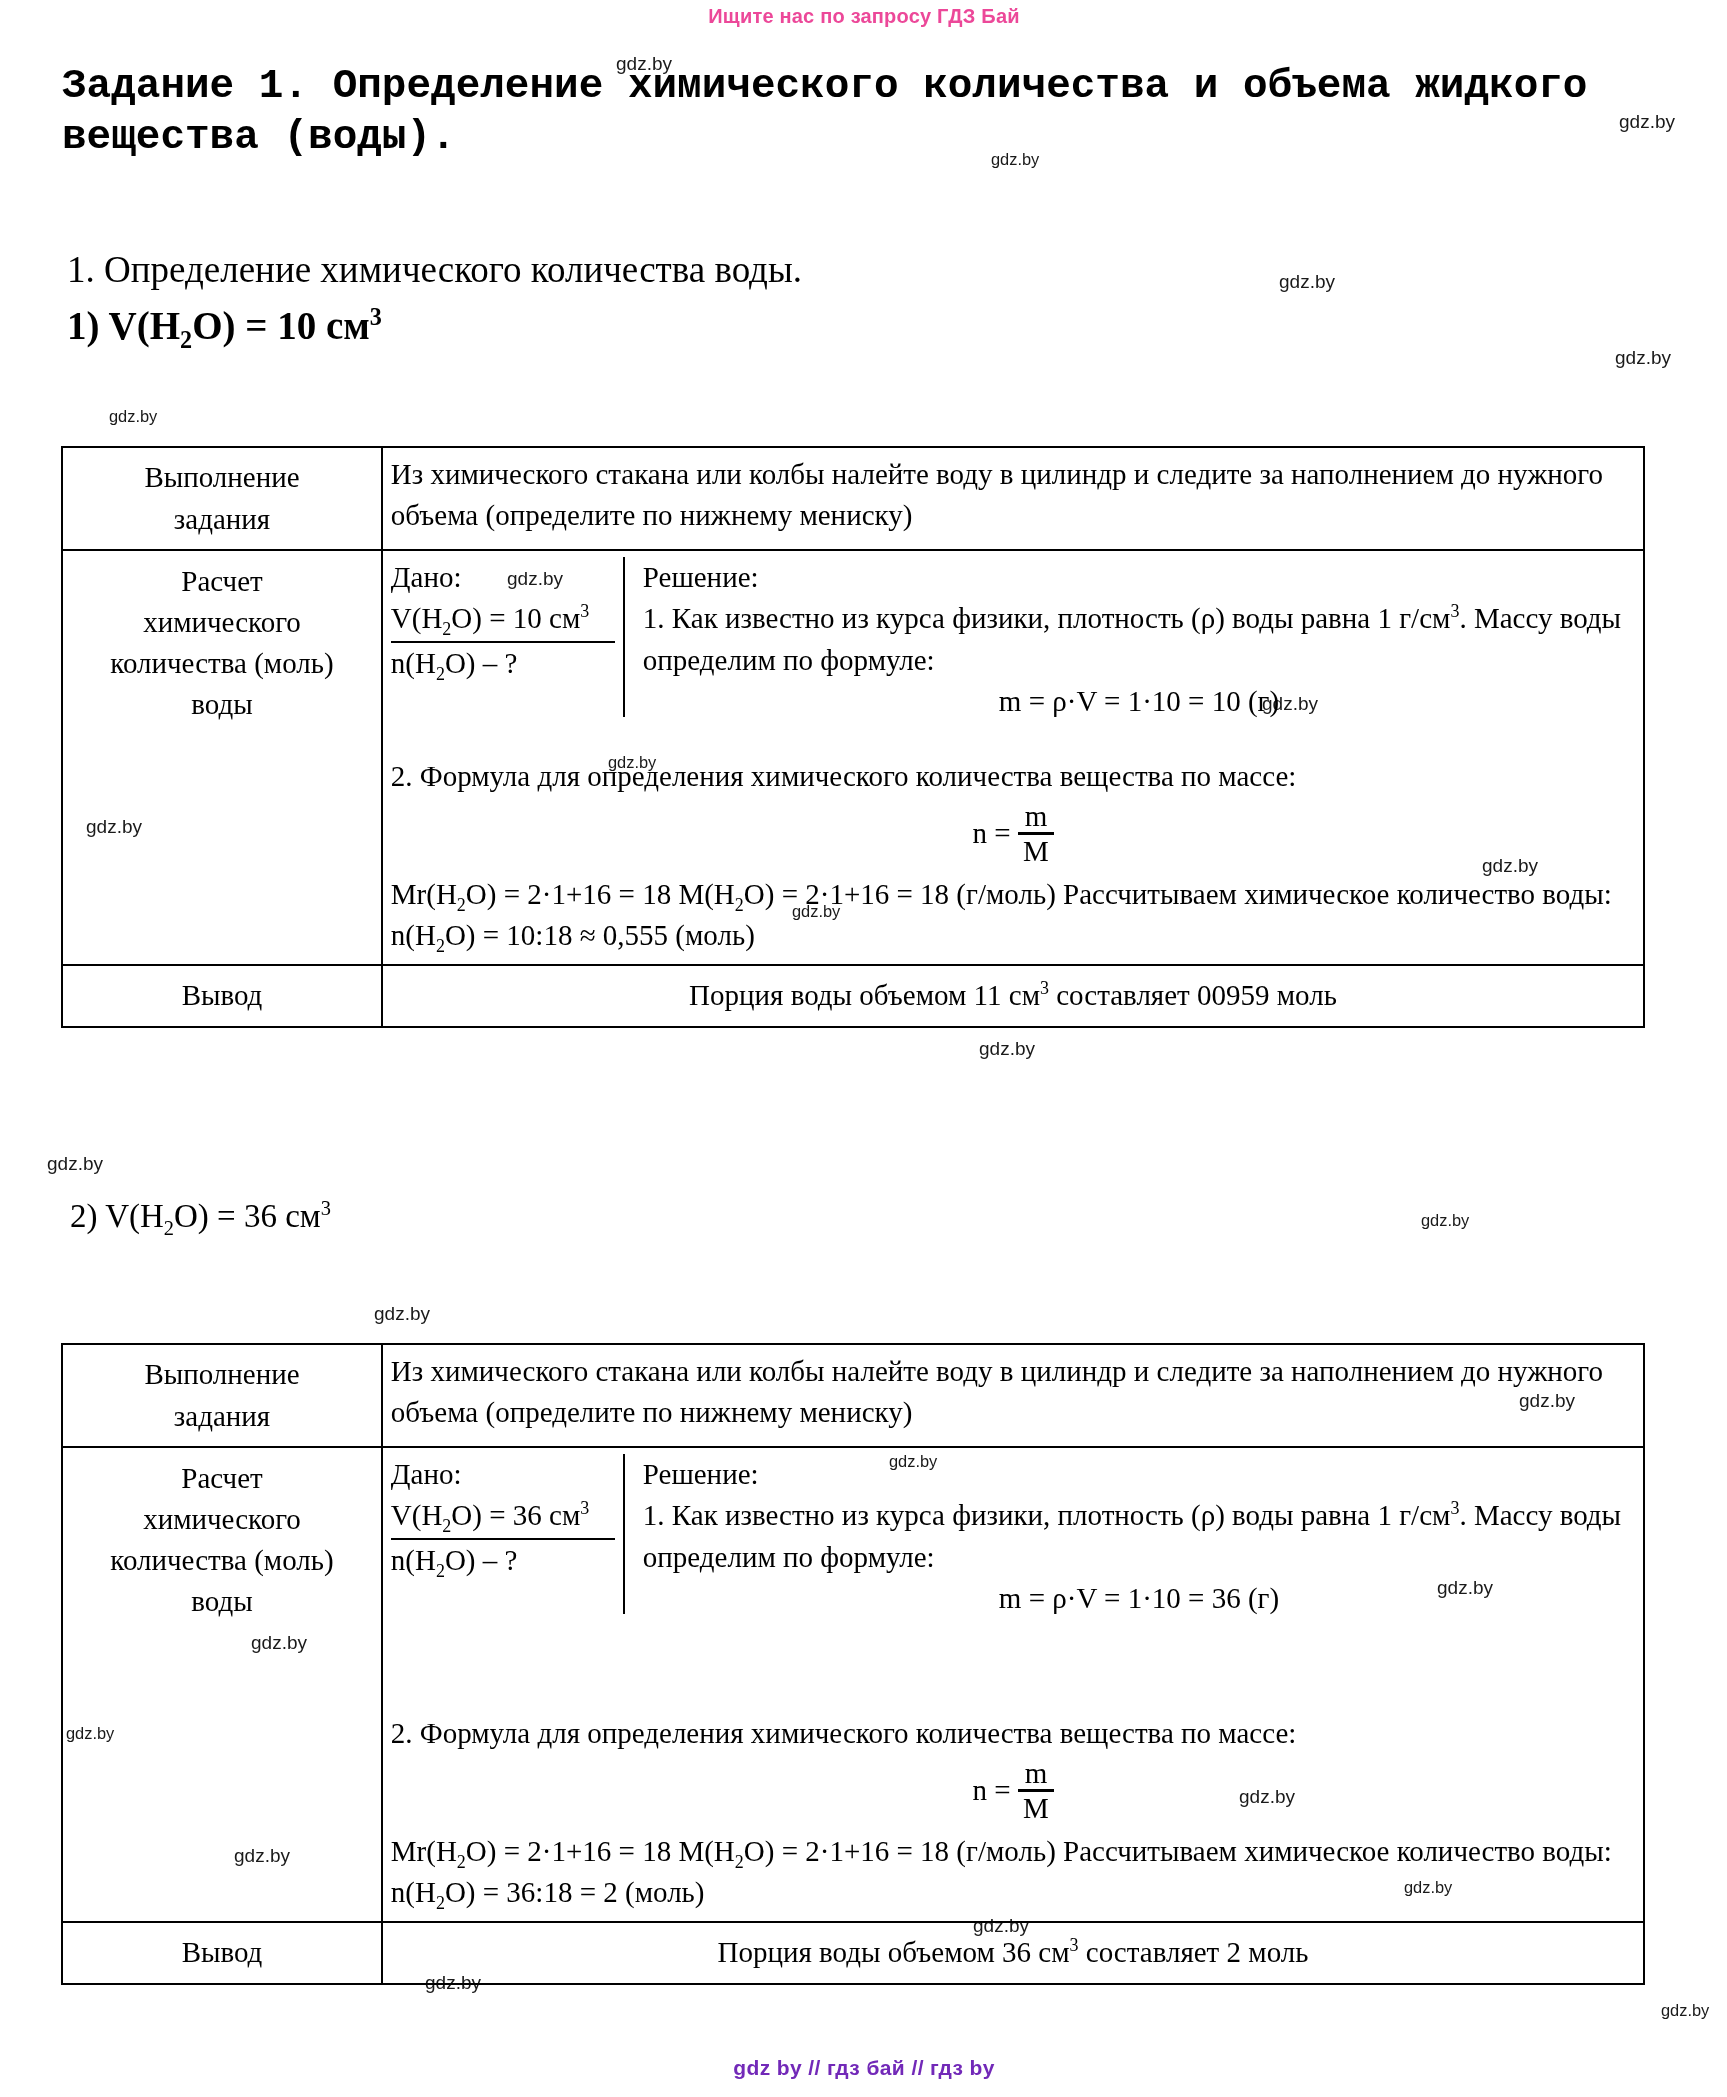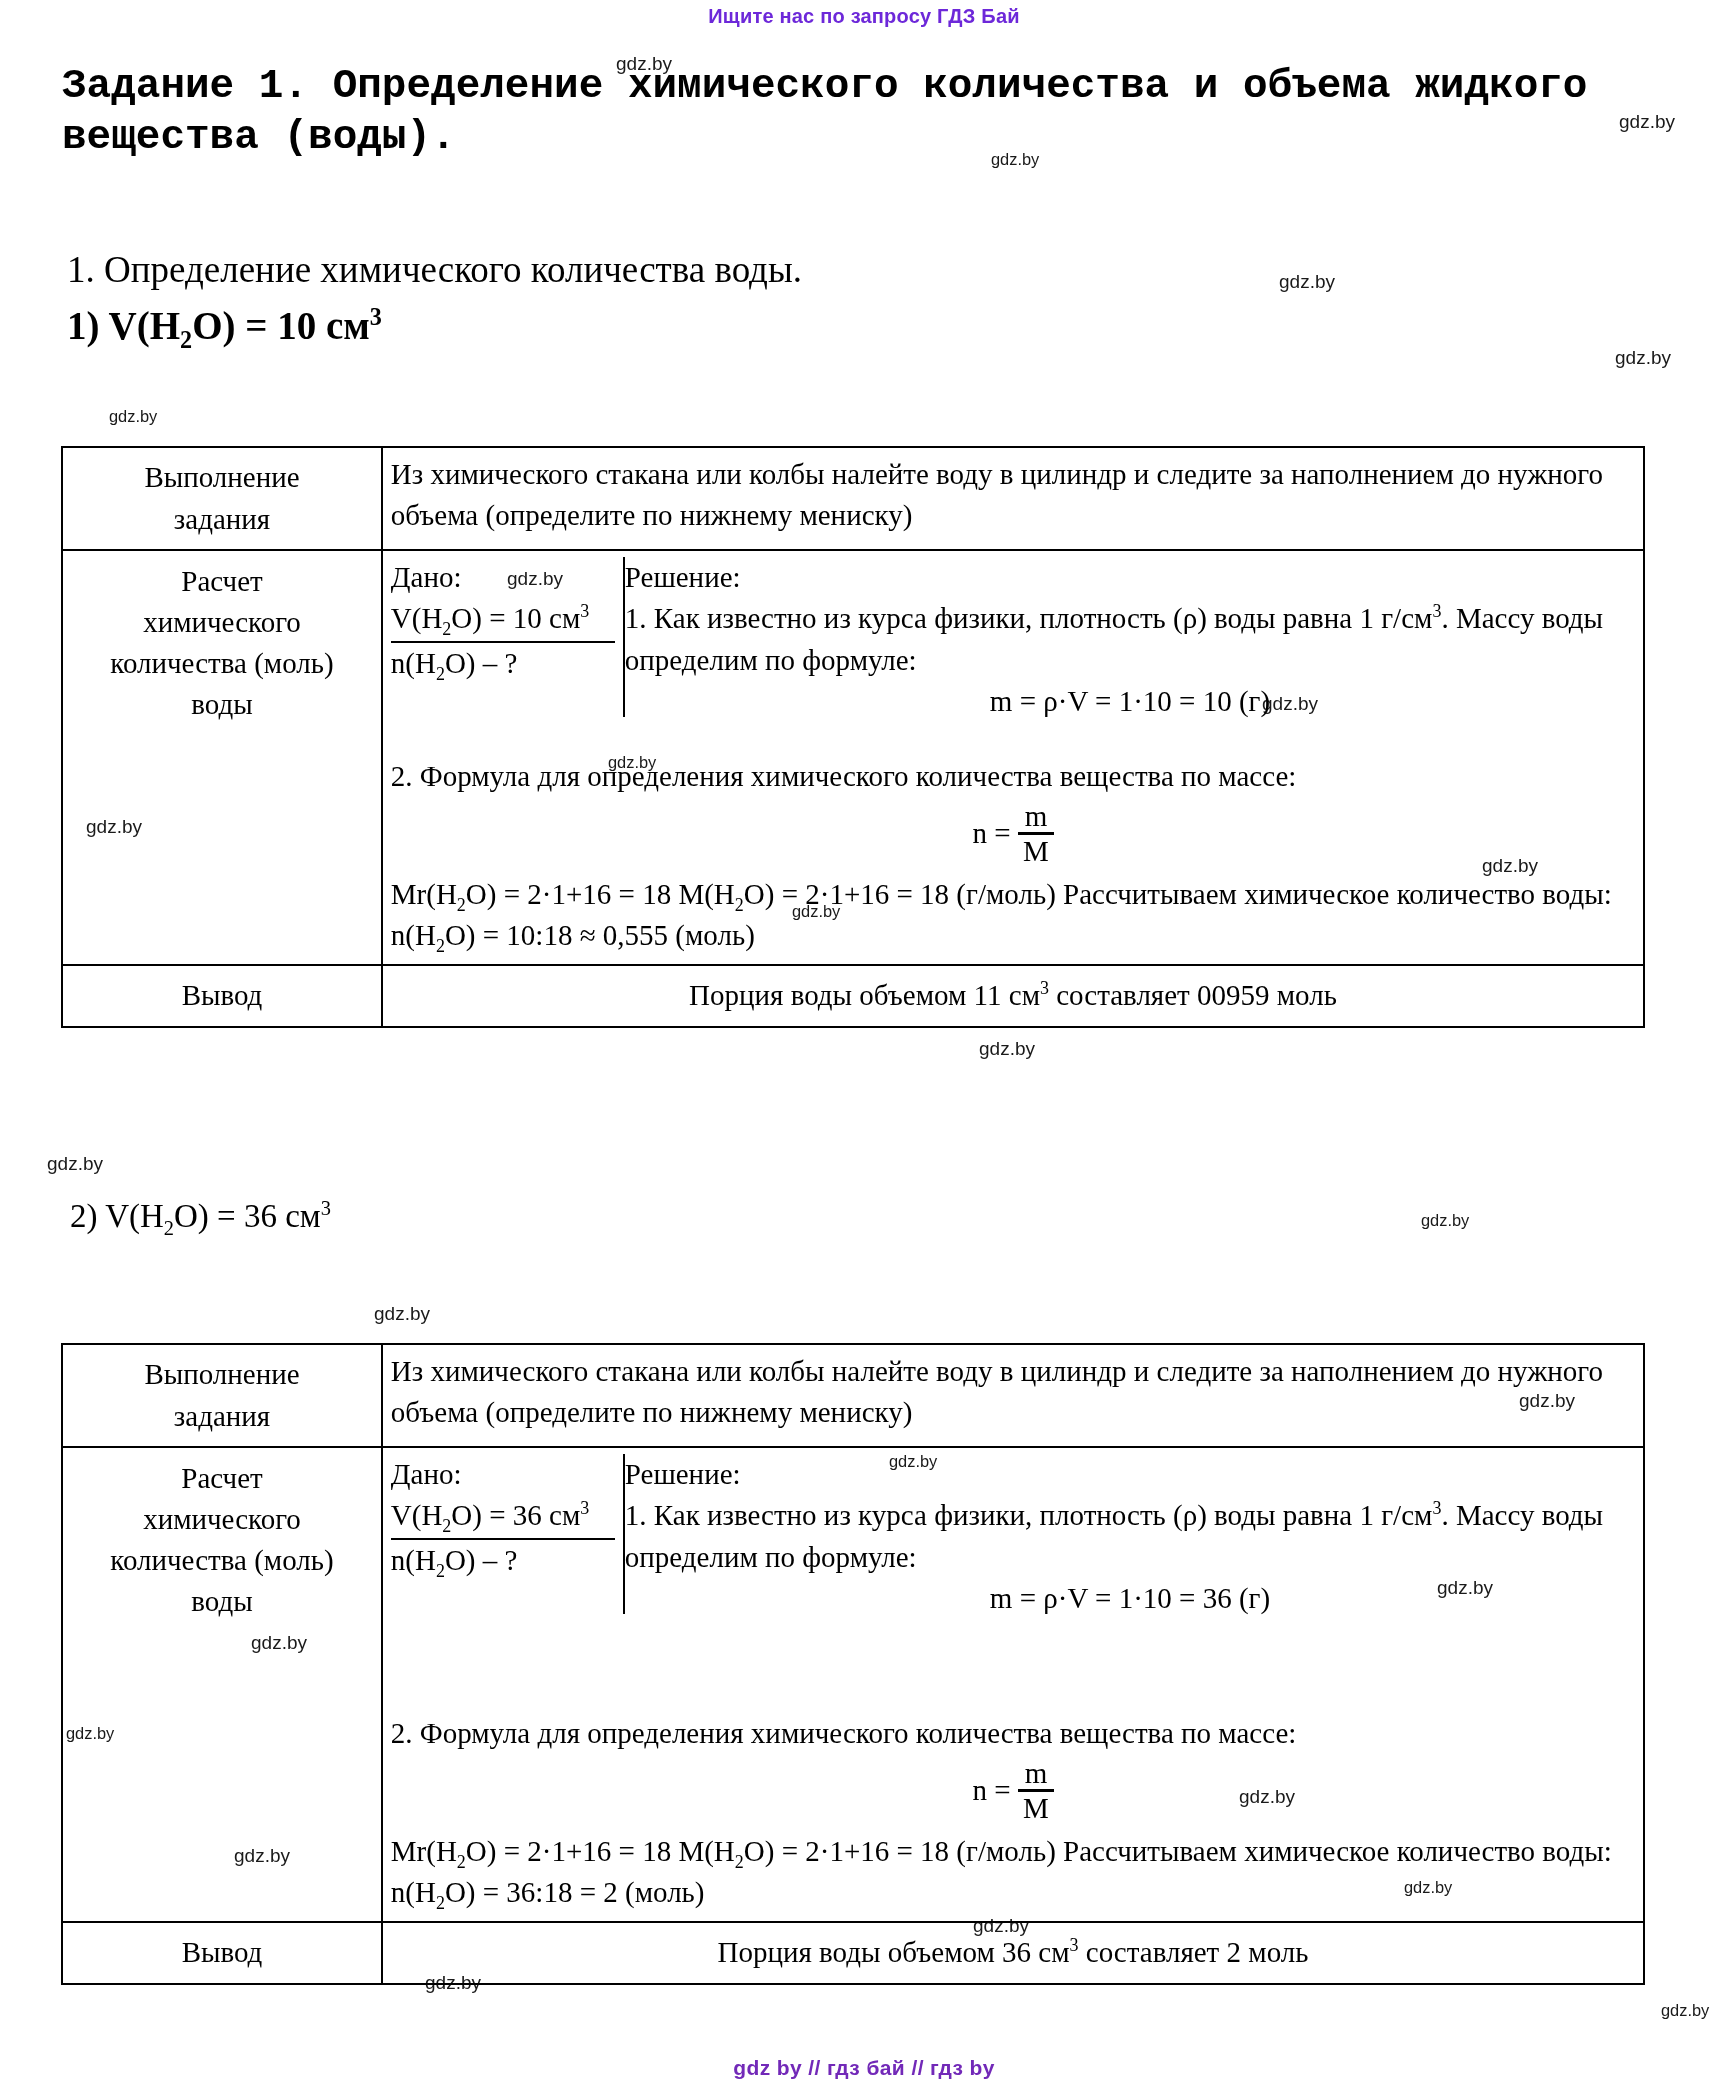--- a/index.html
+++ b/index.html
@@ -133,21 +133,21 @@
   .given .ln { white-space: nowrap; }
   .given .ln.rule {
     border-bottom: 2.3px solid #000;
     padding-bottom: 1.6px;
     display: inline-block;
     width: 100%;
     box-sizing: border-box;
   }
   .solution {
     flex: 1 1 auto;
-    padding-left: 0;
+    padding-left: 18px;
     box-sizing: border-box;
   }
   .solution .ln { display: block; }
 
   .centered-line { text-align: center; display: block; }
   .spacer-md { height: 34px; }
   .spacer-lg { height: 94px; }
 
   
   .frac-row {
@@ -182,21 +182,21 @@
     font-family: "Liberation Sans", sans-serif;
     font-weight: bold;
     font-size: 21px;
     color: #7229b8;
     letter-spacing: 0.4px;
   }
 </style>
 </head>
 <body>
 
-<div class="promo-bar" style="color: #6d28d9;">Ищите нас по запросу ГДЗ Бай</div>
+<div class="promo-bar" style="color: #ec4899;">Ищите нас по запросу ГДЗ Бай</div>
 
 <div id="wm-layer">
     <span class="wm" style="left: 616px; top: 53px;">gdz.by</span>
     <span class="wm" style="left: 1619px; top: 111px;">gdz.by</span>
     <span class="wm sm" style="left: 991px; top: 150px;">gdz.by</span>
     <span class="wm" style="left: 1279px; top: 271px;">gdz.by</span>
     <span class="wm" style="left: 1615px; top: 347px;">gdz.by</span>
     <span class="wm sm" style="left: 109px; top: 407px;">gdz.by</span>
     <span class="wm" style="left: 507px; top: 568px;">gdz.by</span>
     <span class="wm" style="left: 1262px; top: 693px;">gdz.by</span>

